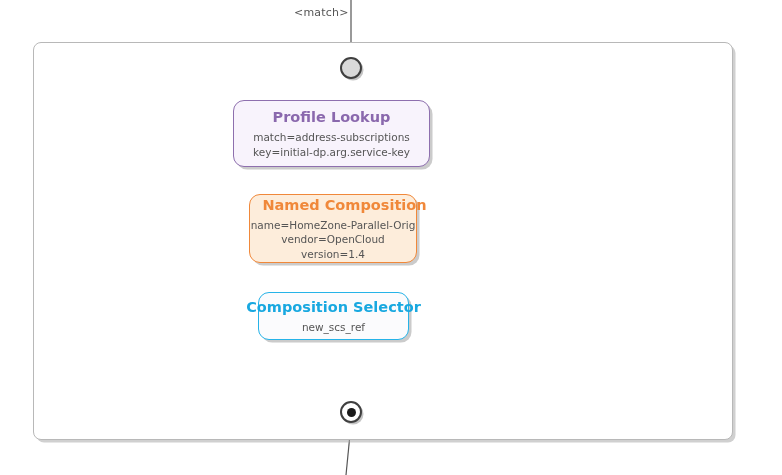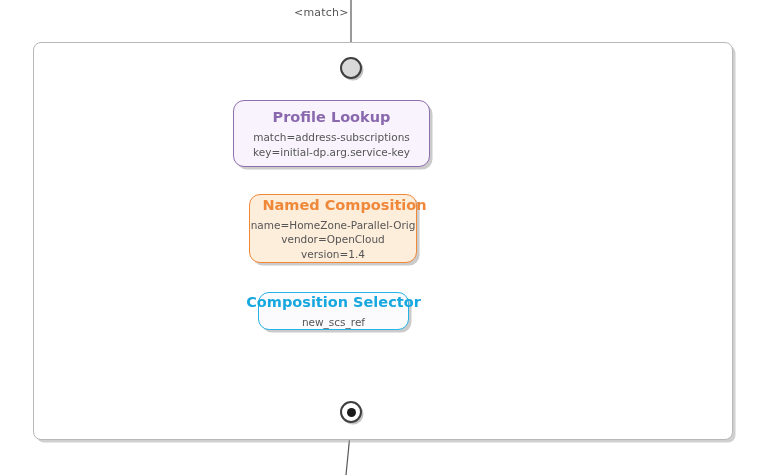--- a/index.html
+++ b/index.html
@@ -152,21 +152,21 @@
 key=initial-dp.arg.service-key</div>
   </div>
 
   <div class="node orange" style="left:249px; top:194px; width:168px; height:69px;">
     <div class="node-title">Named Composition</div>
     <div class="node-body">name=HomeZone-Parallel-Orig
 vendor=OpenCloud
 version=1.4</div>
   </div>
 
-  <div class="node cyan" style="left:258px; top:292px; width:151px; height:38px;">
+  <div class="node cyan" style="left:258px; top:292px; width:151px; height:48px;">
     <div class="node-title">Composition Selector</div>
     <div class="node-body">new_scs_ref</div>
   </div>
 
   <div class="circle-node end-node-outer" style="left:340px; top:401px; width:22px; height:22px;">
     <div class="end-node-inner" style="left:4.5px; top:4.5px; width:9px; height:9px;"></div>
   </div>
 
 </div>
 

